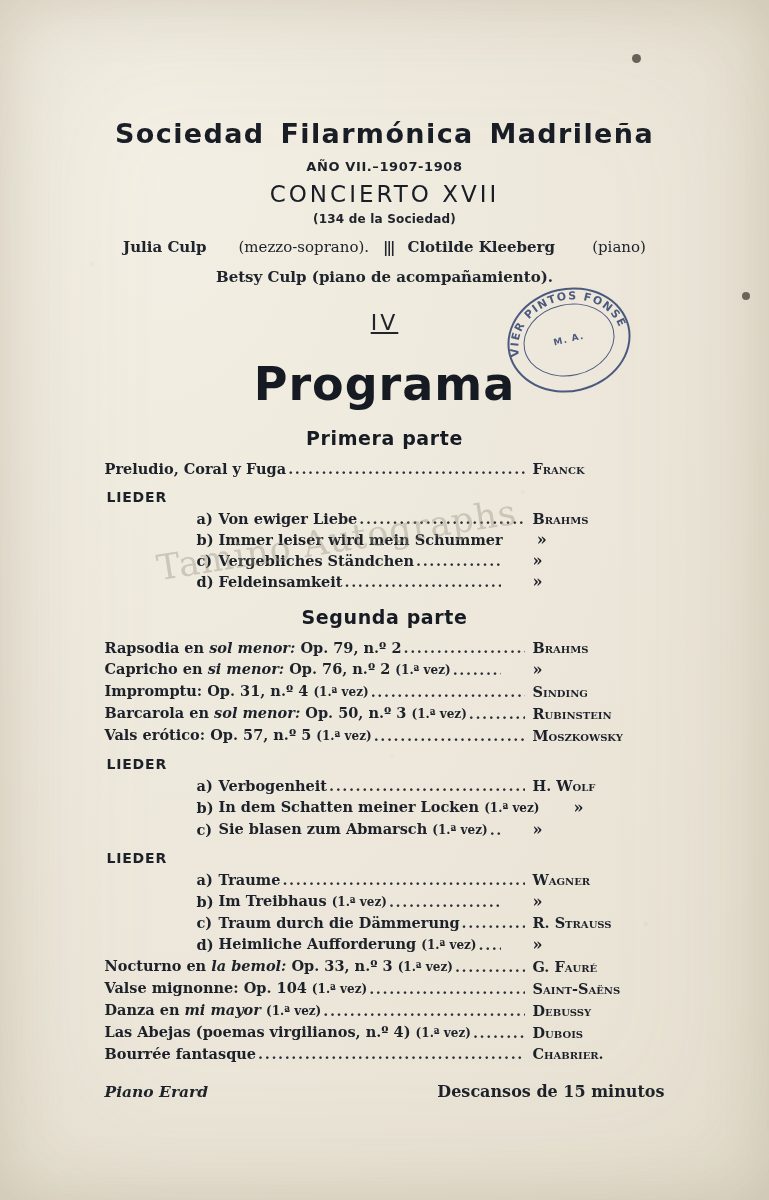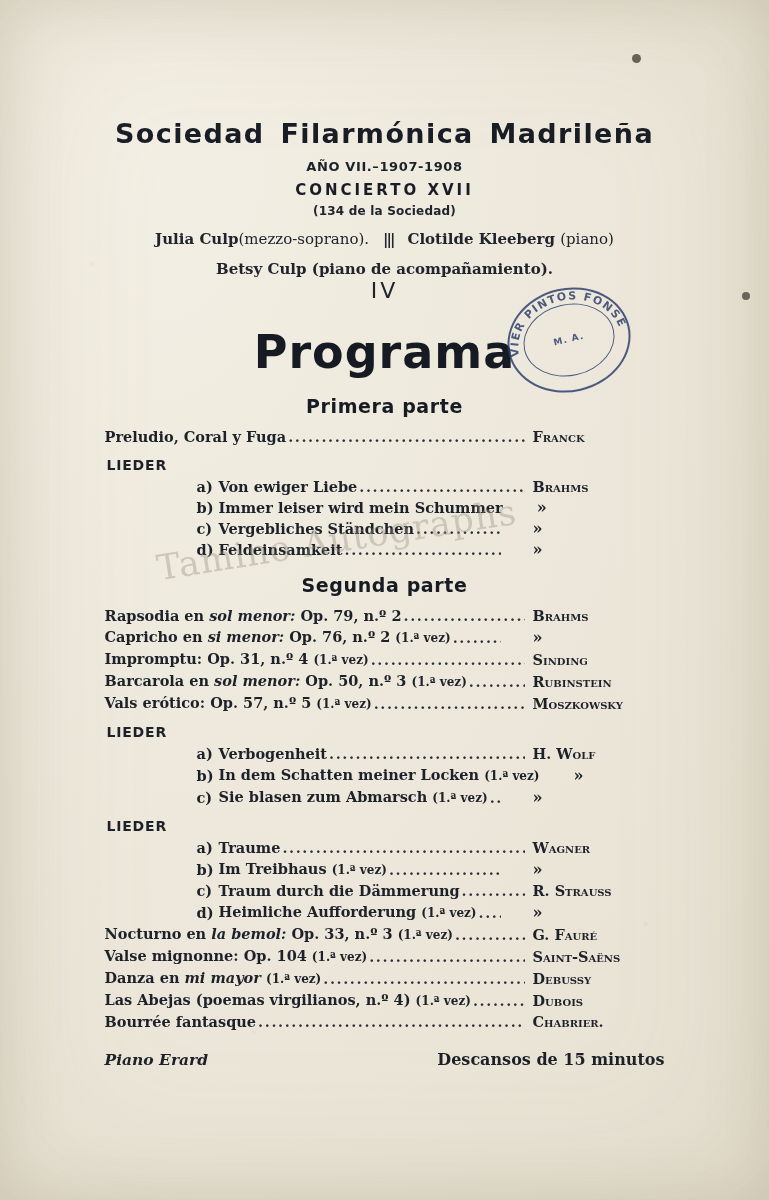--- a/index.html
+++ b/index.html
@@ -71,61 +71,63 @@
   .year-line {
     font-family: "DejaVu Sans", sans-serif;
     font-weight: 700;
     font-size: 13px;
     letter-spacing: .6px;
     margin-top: 10px;
     color: #1c212a;
   }
   .concert-line {
     font-family: "DejaVu Sans", sans-serif;
-    font-weight: 700;
-    font-size: 15px;
+    font-weight: 400;
+    font-size: 23px;
     letter-spacing: 3px;
     margin-top: 7px;
     color: #191d26;
   }
   .sub-soc {
     font-family: "DejaVu Sans", sans-serif;
     font-weight: 700;
     font-size: 12px;
     margin-top: 5px;
     letter-spacing: .2px;
   }
   .performers {
     margin-top: 12px;
     font-size: 15px;
     font-weight: 700;
     font-family: "DejaVu Serif", serif;
   }
   .performers .role {
     font-weight: 400;
     font-family: "DejaVu Serif", serif;
+    padding-left: 32px;
   }
   .sep-bars {
     display: inline-block;
     margin: 0 14px;
     letter-spacing: -2px;
     font-weight: 700;
   }
   .performers2 {
     margin-top: 12px;
     font-size: 15px;
     font-weight: 700;
     font-family: "DejaVu Serif", serif;
   }
   .roman {
-    margin-top: 0;
+    margin-top: 24px;
     font-family: "DejaVu Sans", sans-serif;
     font-size: 22px;
     letter-spacing: 3px;
     font-weight: 400;
+    text-decoration: underline;
   }
   .programa {
     margin-top: 22px;
     text-align: center;
     font-family: "DejaVu Sans", sans-serif;
     font-weight: 700;
     font-size: 46px;
     letter-spacing: 1px;
     color: #161a22;
   }

